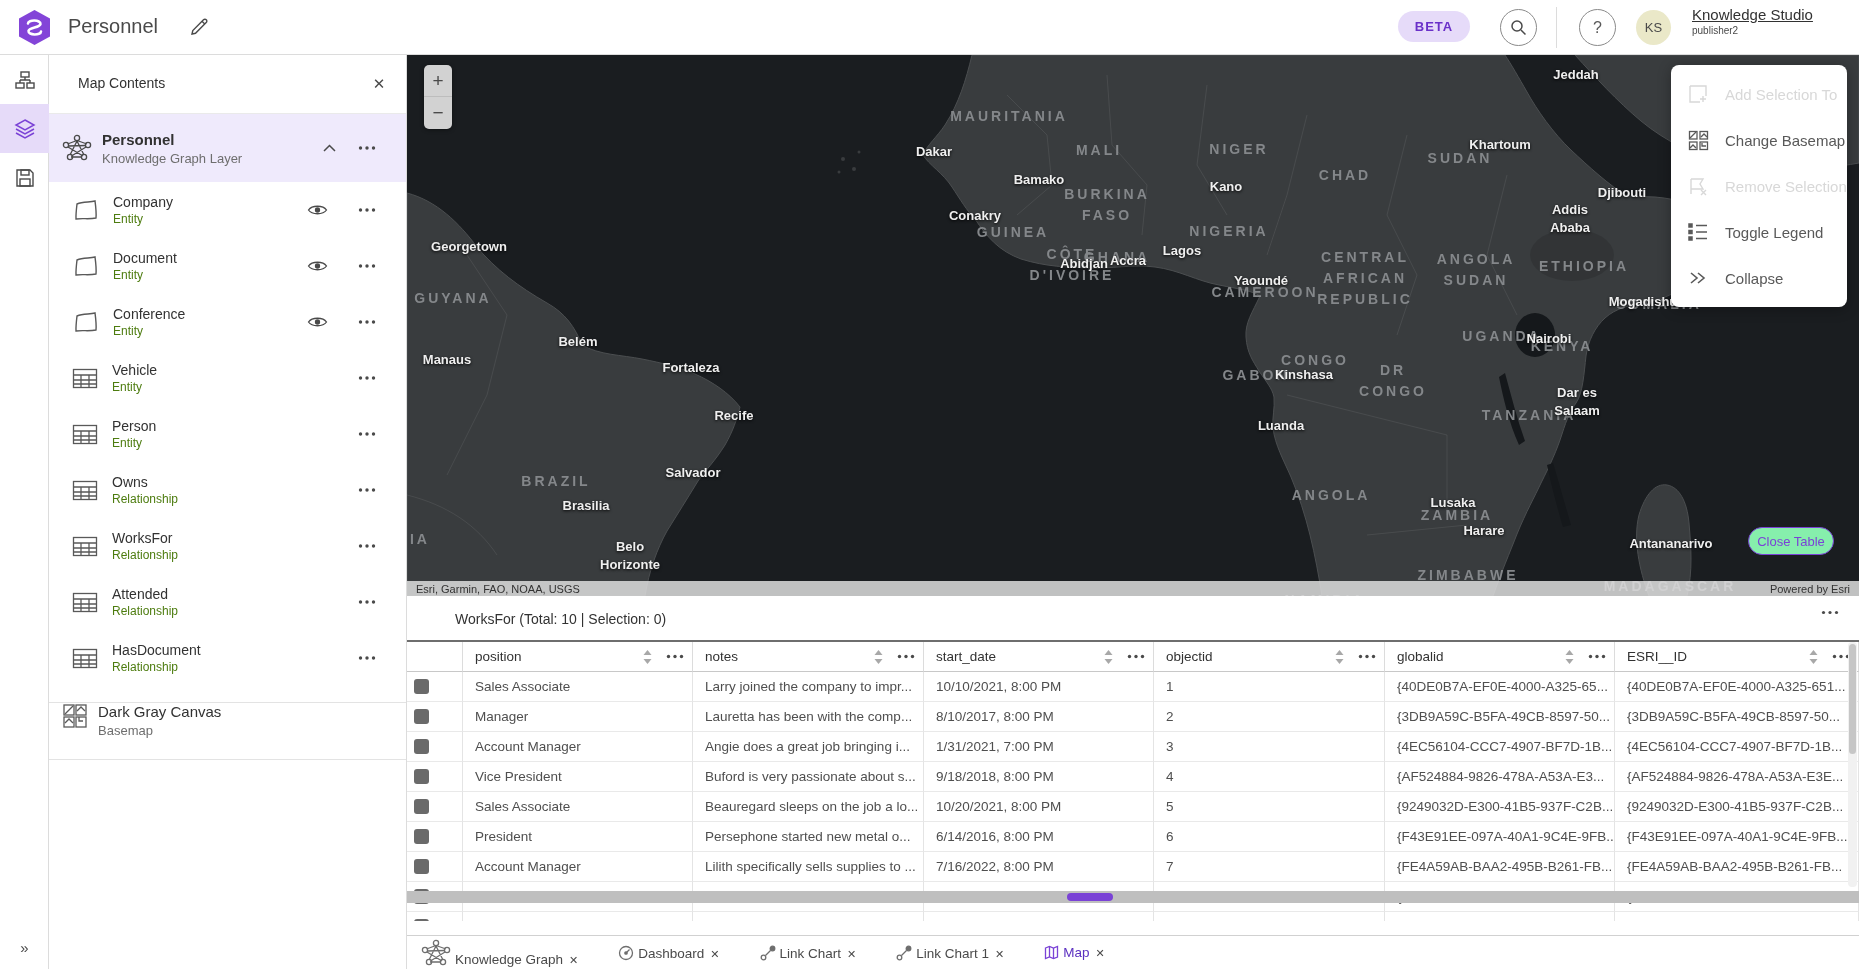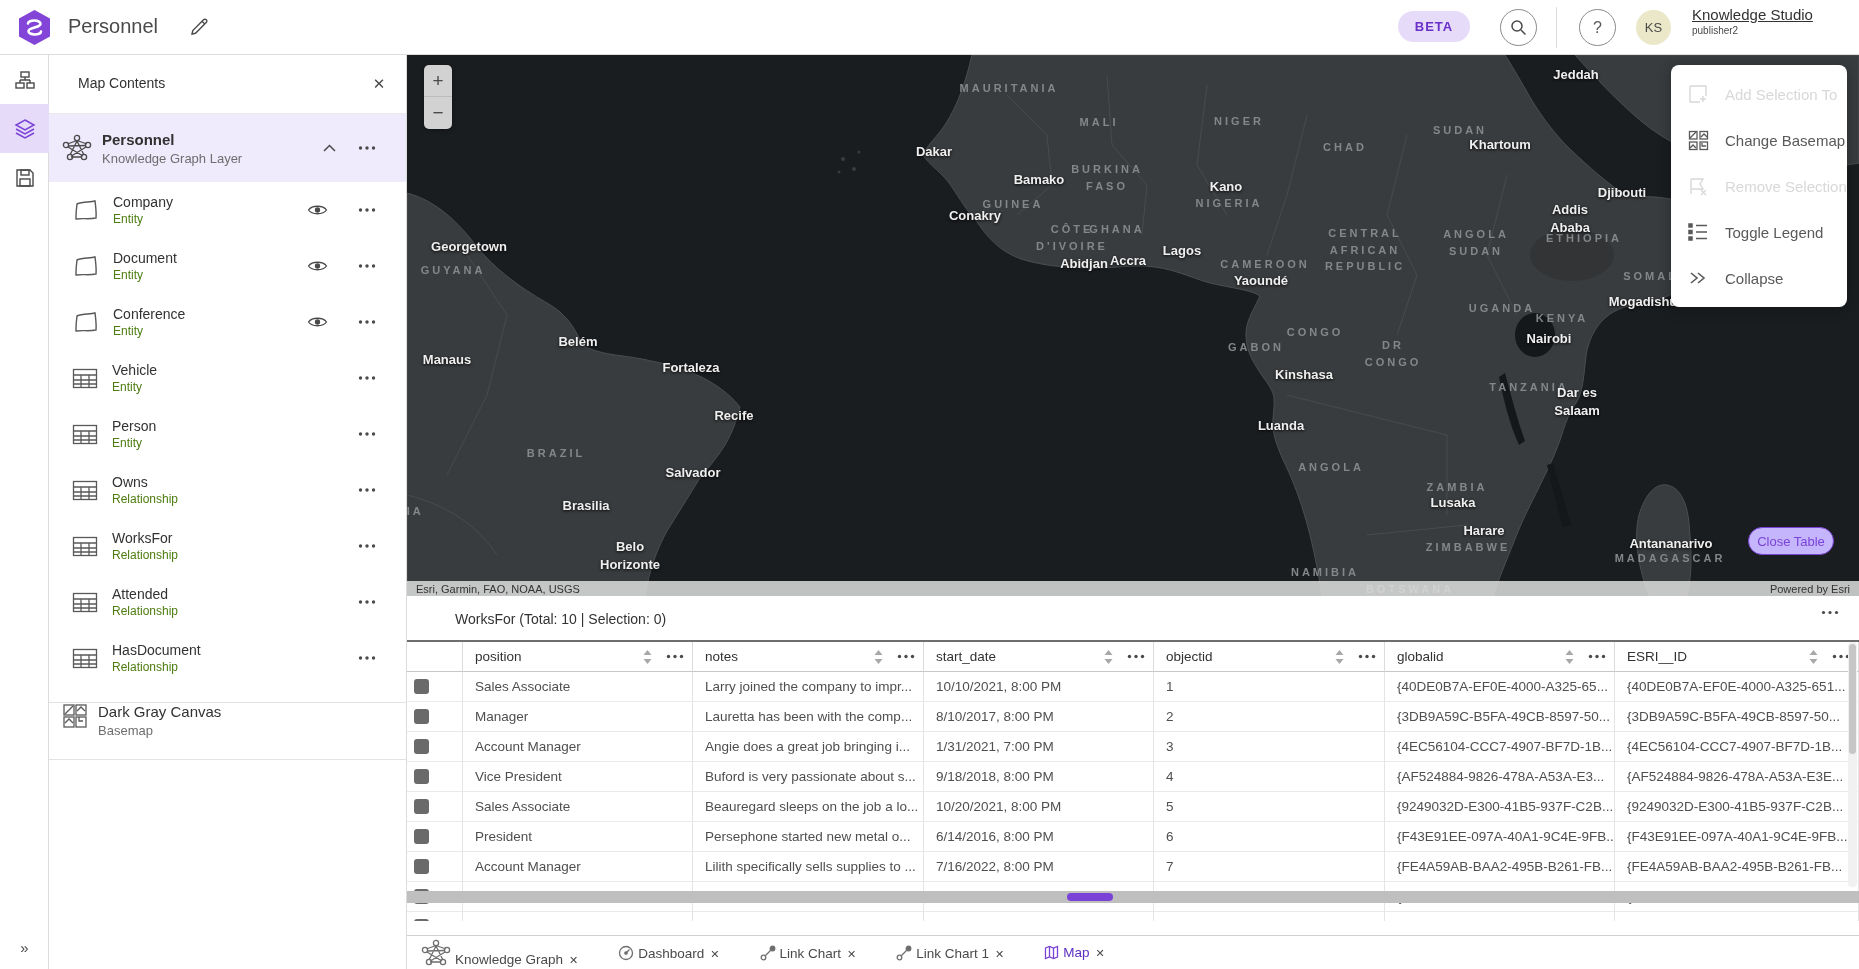--- a/index.html
+++ b/index.html
@@ -44,27 +44,27 @@
   .lr-type { font-size:12px; color:#4d7c0f; margin-top:2px; }
   .eye-btn { position:absolute; right:78px; top:50%; transform:translateY(-50%); color:#4a4a4a; cursor:pointer; }
   .dots-btn { position:absolute; right:30px; top:50%; transform:translateY(-50%); color:#4a4a4a; cursor:pointer; }
   .chev-btn { position:absolute; right:70px; top:50%; transform:translateY(-50%); color:#4a4a4a; cursor:pointer; }
   #basemap-row { margin-top:16px; border-top:1px solid #e3e3e3; border-bottom:1px solid #e3e3e3; height:58px; display:flex; cursor:pointer; }
   #basemap-row .licon { margin-left:13px; color:#595959; }
 
   
   #mapwrap { position:absolute; left:407px; top:55px; width:1452px; height:541px; background:#1a1d20; overflow:hidden; }
   #map-svg { position:absolute; left:0; top:0; }
-  .country-label { position:absolute; transform:translate(-50%,-50%); font-size:11px; font-weight:bold; letter-spacing:3px; color:#84878a; white-space:pre-line; text-align:center; line-height:1.5; }
+  .country-label { position:absolute; transform:translate(-50%,-50%); font-size:14px; font-weight:bold; letter-spacing:3px; color:#84878a; white-space:pre-line; text-align:center; line-height:1.5;margin-top:28px; }
   .city-label { position:absolute; transform:translate(-50%,-50%); font-size:13px; font-weight:bold; color:#efefef; text-shadow:0 1px 3px rgba(0,0,0,.95); white-space:pre-line; text-align:center; line-height:1.35; }
   #zoom-ctrl { position:absolute; left:17px; top:10px; width:28px; height:64px; background:#d2d2d2; border-radius:5px; box-shadow:0 1px 4px rgba(0,0,0,.4); }
   .zoom-btn { width:28px; height:32px; display:flex; align-items:center; justify-content:center; font-size:19px; color:#4a4a4a; cursor:pointer; }
   #zoom-in { border-bottom:1px solid #bdbdbd; }
   #attribution { position:absolute; left:0; bottom:0; width:100%; height:15px; background:rgba(222,222,222,.85); color:#323232; font-size:11px; display:flex; align-items:center; justify-content:space-between; padding:0 9px; }
-  #close-table-btn { position:absolute; left:1341px; top:472px; width:86px; height:28px; background:#c4b5fd; border:1px solid #7a42d6; border-radius:15px; color:#7a42d6; font-size:13px; display:flex; align-items:center; justify-content:center; cursor:pointer; }
+  #close-table-btn { position:absolute; left:1341px; top:472px; width:86px; height:28px; background:#86efac; border:1px solid #7a42d6; border-radius:15px; color:#7a42d6; font-size:13px; display:flex; align-items:center; justify-content:center; cursor:pointer; }
   #map-menu { position:absolute; left:1264px; top:10px; width:176px; background:#fff; border-radius:8px; box-shadow:0 2px 14px rgba(0,0,0,.3); padding:6px 0; }
   .menu-item { height:46px; display:flex; align-items:center; padding-left:16px; font-size:15px; cursor:pointer; }
   .menu-item .micon { width:22px; display:flex; justify-content:center; margin-right:16px; }
   .menu-item.enabled { color:#595959; }
   .menu-item.disabled { color:#d8d8d8; cursor:default; }
 
   
   #tablewrap { position:absolute; left:407px; top:596px; width:1452px; height:339px; background:#fff; z-index:10; }
   #table-titlebar { height:44px; position:relative; }
   #table-title { position:absolute; left:48px; top:15px; font-size:14px; color:#323232; }

